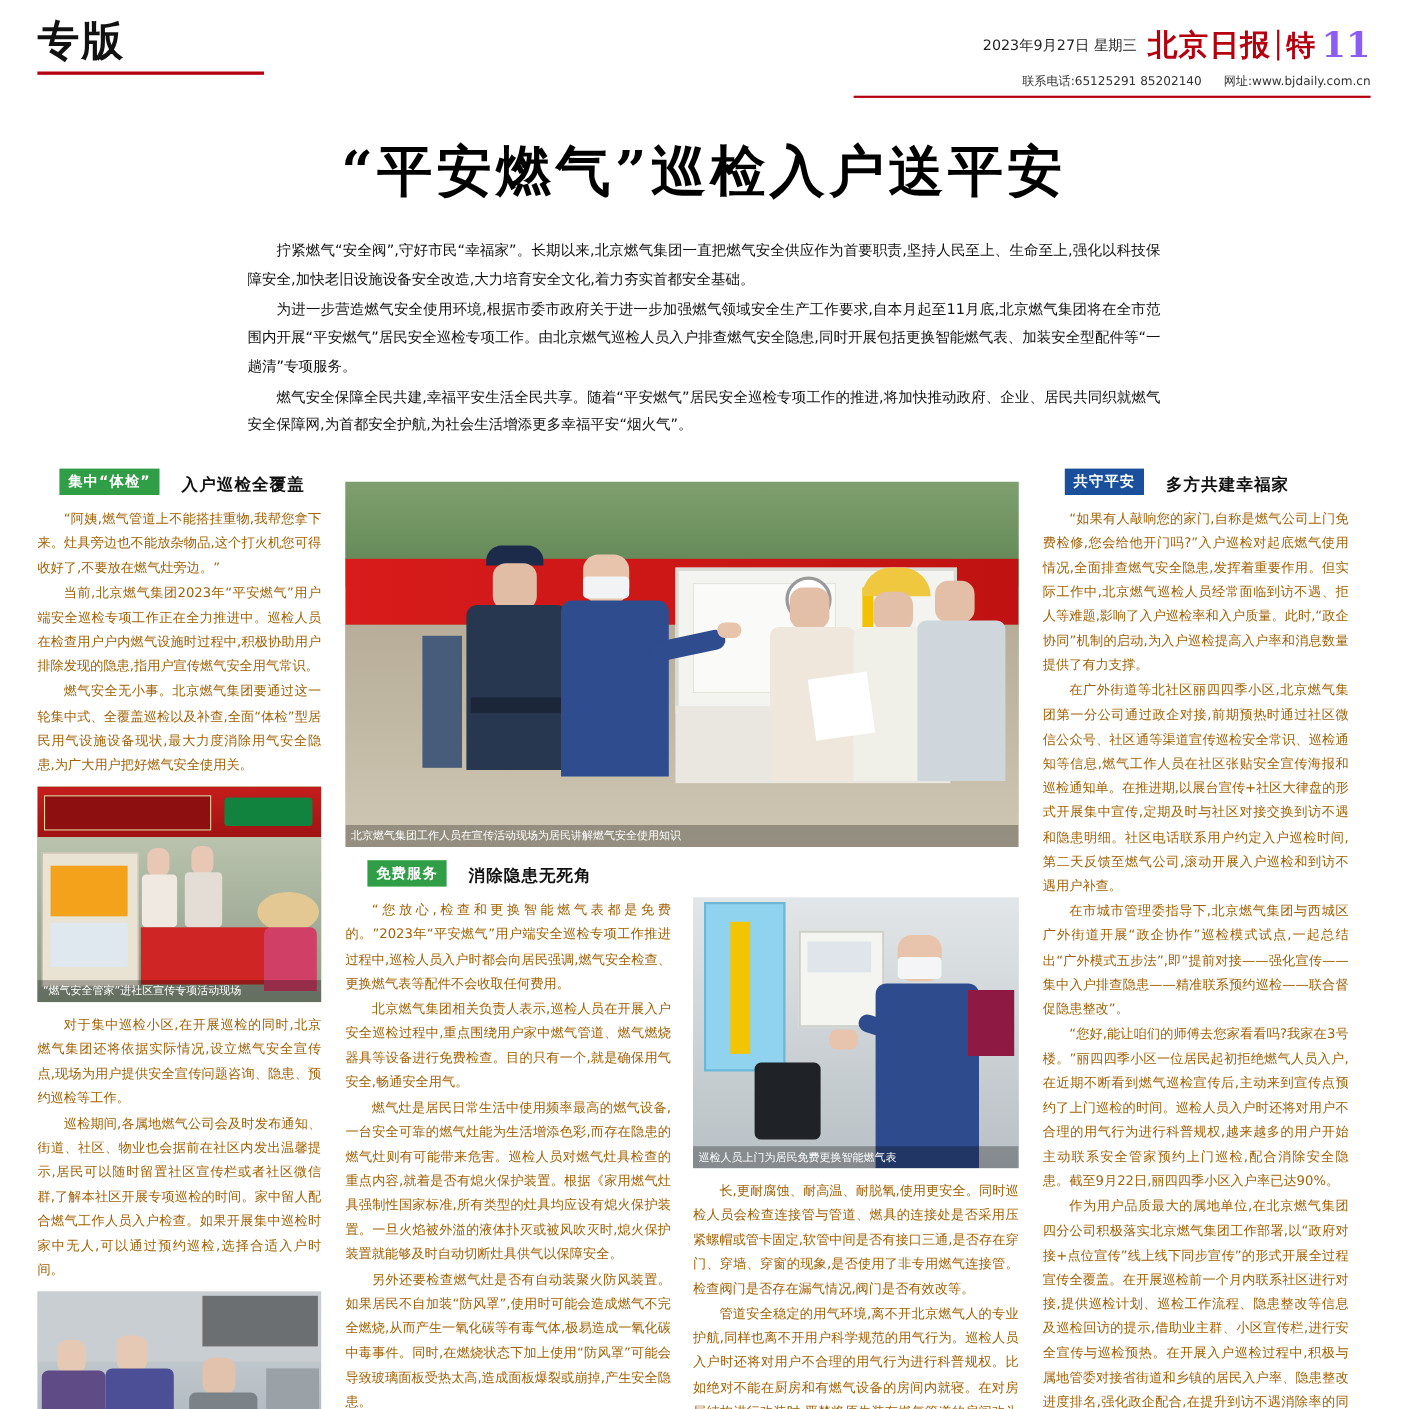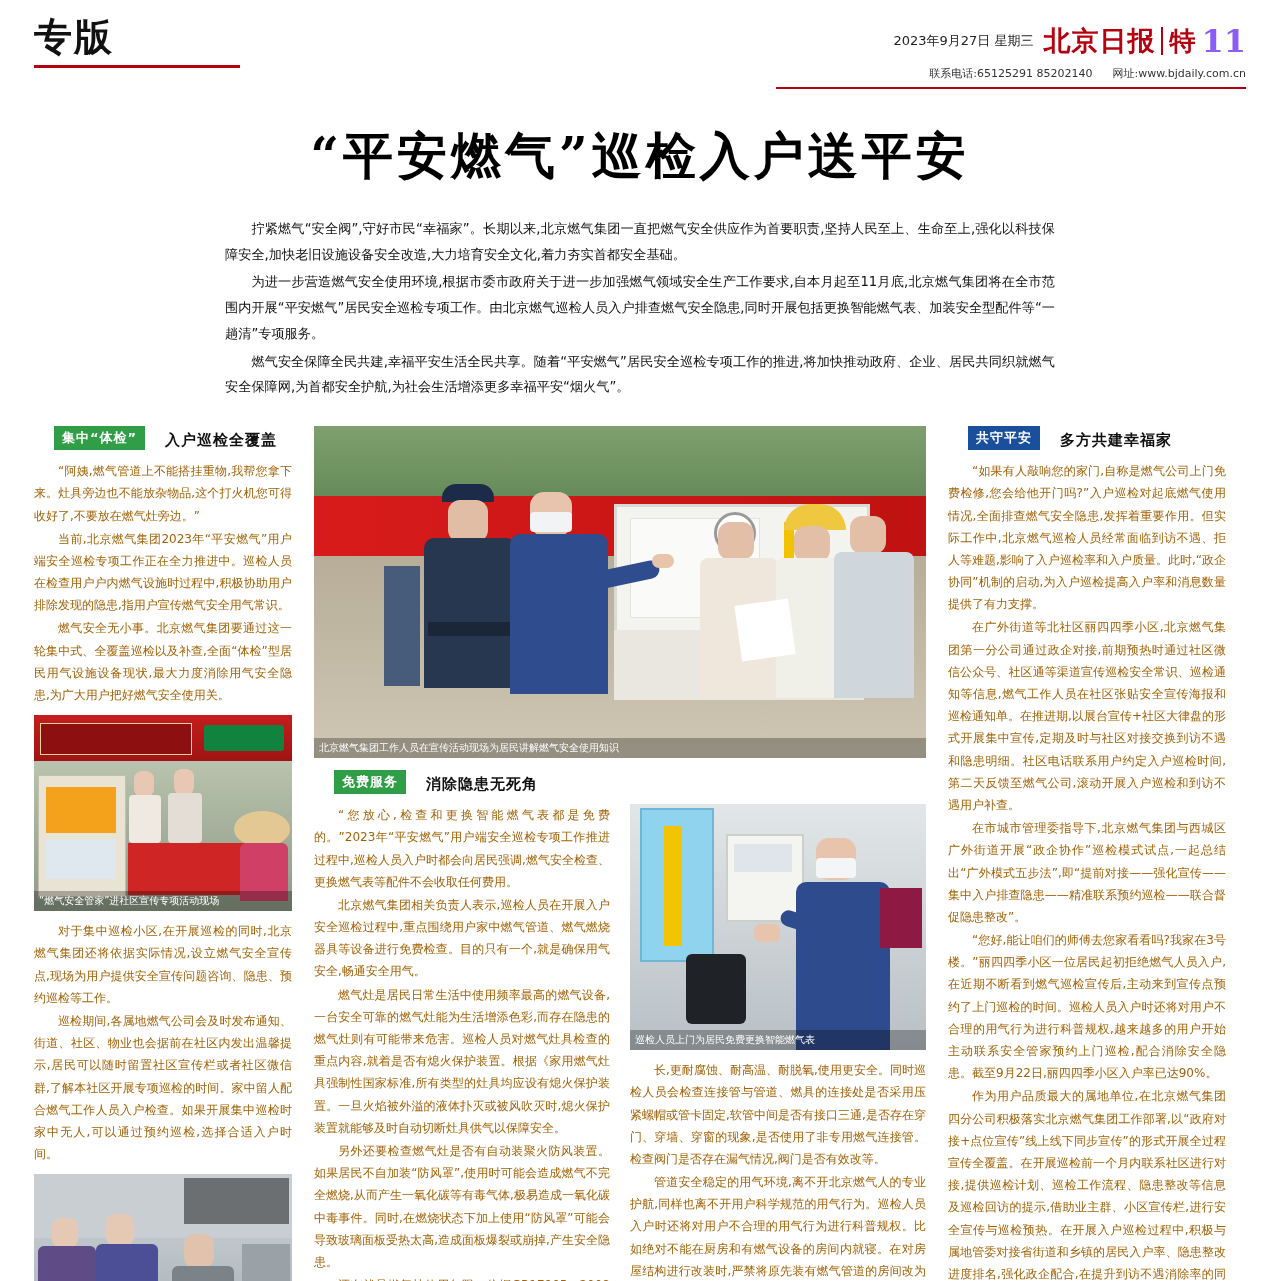--- a/index.html
+++ b/index.html
@@ -144,21 +144,21 @@
           <div class="sb" style="left:150px;top:60px;width:30px;height:34px;background:#e0c2ad;border-radius:10px;"></div>
           <div class="sb" style="left:138px;top:92px;width:62px;height:88px;background:#7b8288;border-radius:6px 6px 0 0;"></div>
           <div class="sb" style="left:208px;top:70px;width:48px;height:110px;background:#9aa2a8;"></div>
         </div>
 
       </div>
 
     </div>
 
     <div class="col col-mid">
-      <div class="photo ph-main" style="margin-top:0;">
+      <div class="photo ph-main" style="margin-top:12px;">
         <div class="scene">
           <div class="sb" style="left:0;top:0;width:100%;height:96px;background:linear-gradient(180deg,#7fa06e,#5d8352);"></div>
           <div class="sb" style="left:0;top:70px;width:100%;height:60px;background:linear-gradient(90deg,#d81b1b,#c01212);"></div>
           <div class="sb" style="left:0;top:130px;width:100%;height:202px;background:linear-gradient(180deg,#b7ad98,#cfc7b4);"></div>
 
           <div class="sb" style="left:300px;top:78px;width:250px;height:126px;background:#f3f4f0;border:3px solid #d9dad4;"></div>
           <div class="sb" style="left:316px;top:92px;width:128px;height:98px;background:#fafbf8;border:1px solid #e3e3dd;"></div>
           <div class="sb" style="left:470px;top:96px;width:10px;height:92px;background:#f2c200;"></div>
           <div class="sb" style="left:400px;top:86px;width:36px;height:36px;background:#fff;border:3px solid #999;border-radius:50%;"></div>
           <div class="sb" style="left:300px;top:204px;width:250px;height:70px;background:#e9e7df;"></div>

